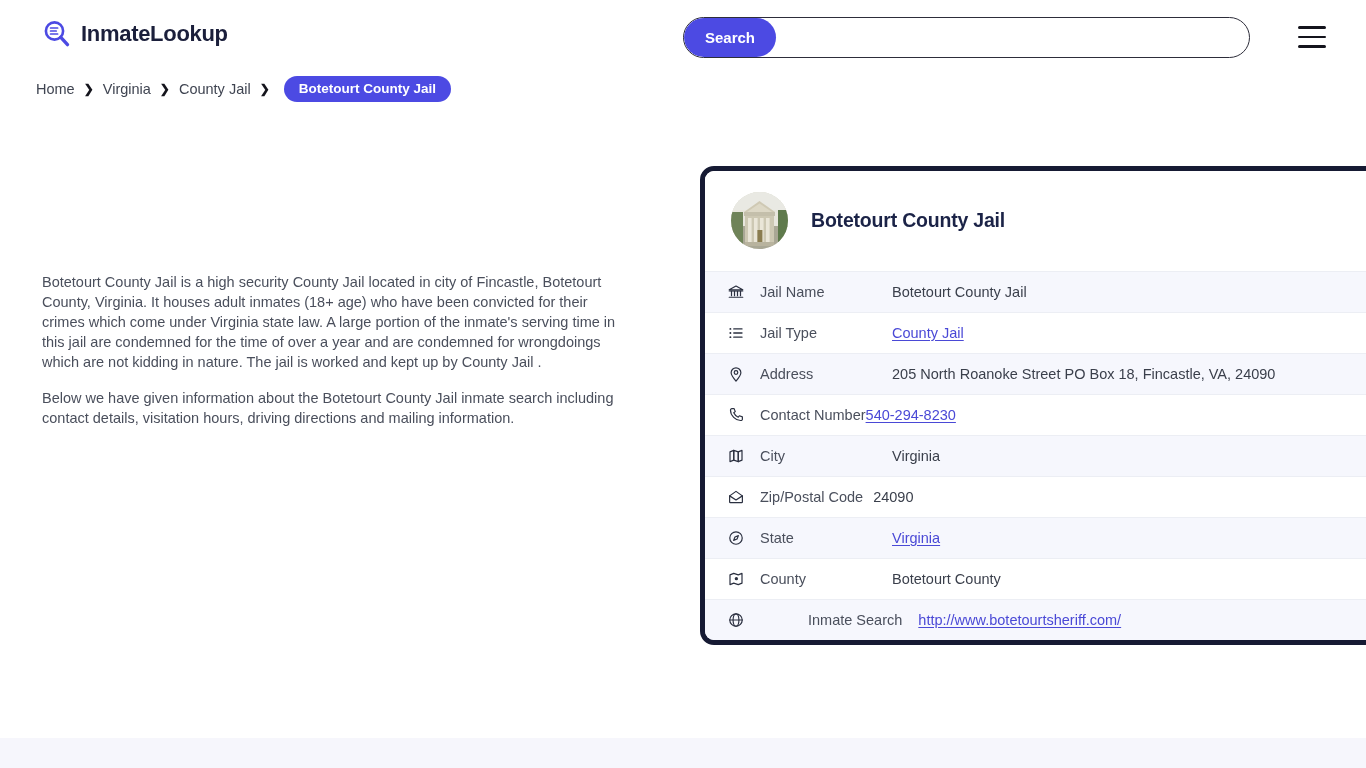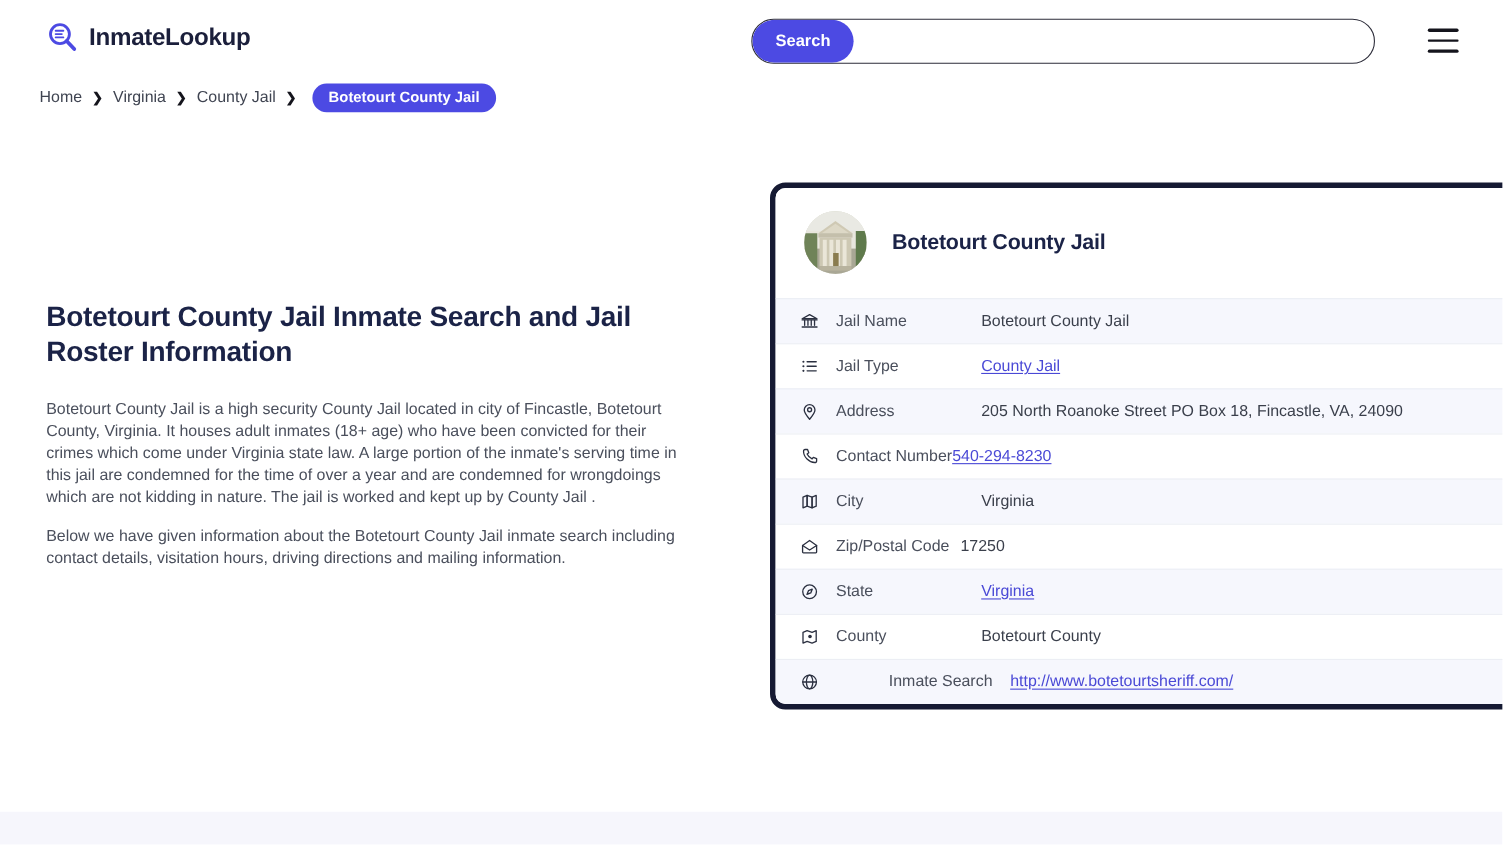--- a/index.html
+++ b/index.html
@@ -288,21 +288,20 @@
     <a class="crumb" href="#">Home</a>
     <span class="crumb-sep">❯</span>
     <a class="crumb" href="#">Virginia</a>
     <span class="crumb-sep">❯</span>
     <a class="crumb" href="#">County Jail</a>
     <span class="crumb-sep">❯</span>
     <span class="crumb-current">Botetourt County Jail</span>
   </nav>
 
   <div class="left-col">
-    <h1 class="page-title">Botetourt County Jail Inmate Search and Jail Roster Information</h1>
     <p class="para">Botetourt County Jail is a high security County Jail located in city of Fincastle, Botetourt County, Virginia. It houses adult inmates (18+ age) who have been convicted for their crimes which come under Virginia state law. A large portion of the inmate's serving time in this jail are condemned for the time of over a year and are condemned for wrongdoings which are not kidding in nature. The jail is worked and kept up by County Jail .</p>
     <p class="para">Below we have given information about the Botetourt County Jail inmate search including contact details, visitation hours, driving directions and mailing information.</p>
   </div>
 
   <div class="info-card">
 
     <div class="card-head">
       <div class="thumb">
         <svg viewBox="0 0 57 57" xmlns="http://www.w3.org/2000/svg">
           <rect width="57" height="57" fill="#e8e6dd"></rect>
@@ -392,21 +391,21 @@
       </div>
 
       <div class="row plain">
         <span class="row-icon">
           <svg viewBox="0 0 24 24" fill="none" stroke="#2b3040" stroke-width="1.6" stroke-linecap="round" stroke-linejoin="round">
             <path d="M3.5 10.5 12 4.5l8.5 6v8a1 1 0 0 1-1 1h-15a1 1 0 0 1-1-1Z"></path>
             <path d="M3.5 10.5 12 16l8.5-5.5"></path>
           </svg>
         </span>
         <span class="row-label" style="min-width:0;padding-right:10px;">Zip/Postal Code</span>
-        <span class="row-value">17250</span>
+        <span class="row-value">24090</span>
       </div>
 
       <div class="row alt">
         <span class="row-icon">
           <svg viewBox="0 0 24 24" fill="none" stroke="#2b3040" stroke-width="1.6" stroke-linecap="round" stroke-linejoin="round">
             <circle cx="12" cy="12" r="8.3"></circle>
             <path d="M15.2 8.8 13.4 13.4 8.8 15.2 10.6 10.6Z"></path>
           </svg>
         </span>
         <span class="row-label">State</span>

